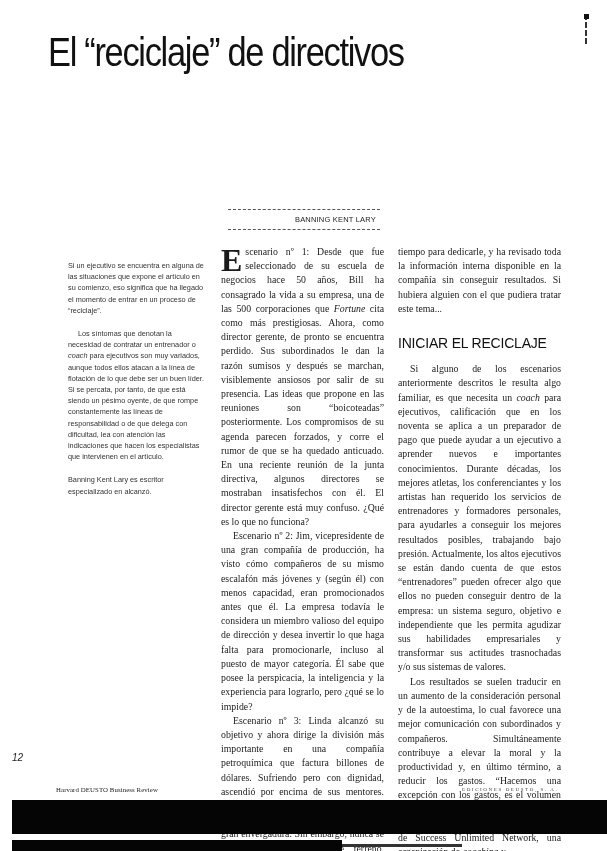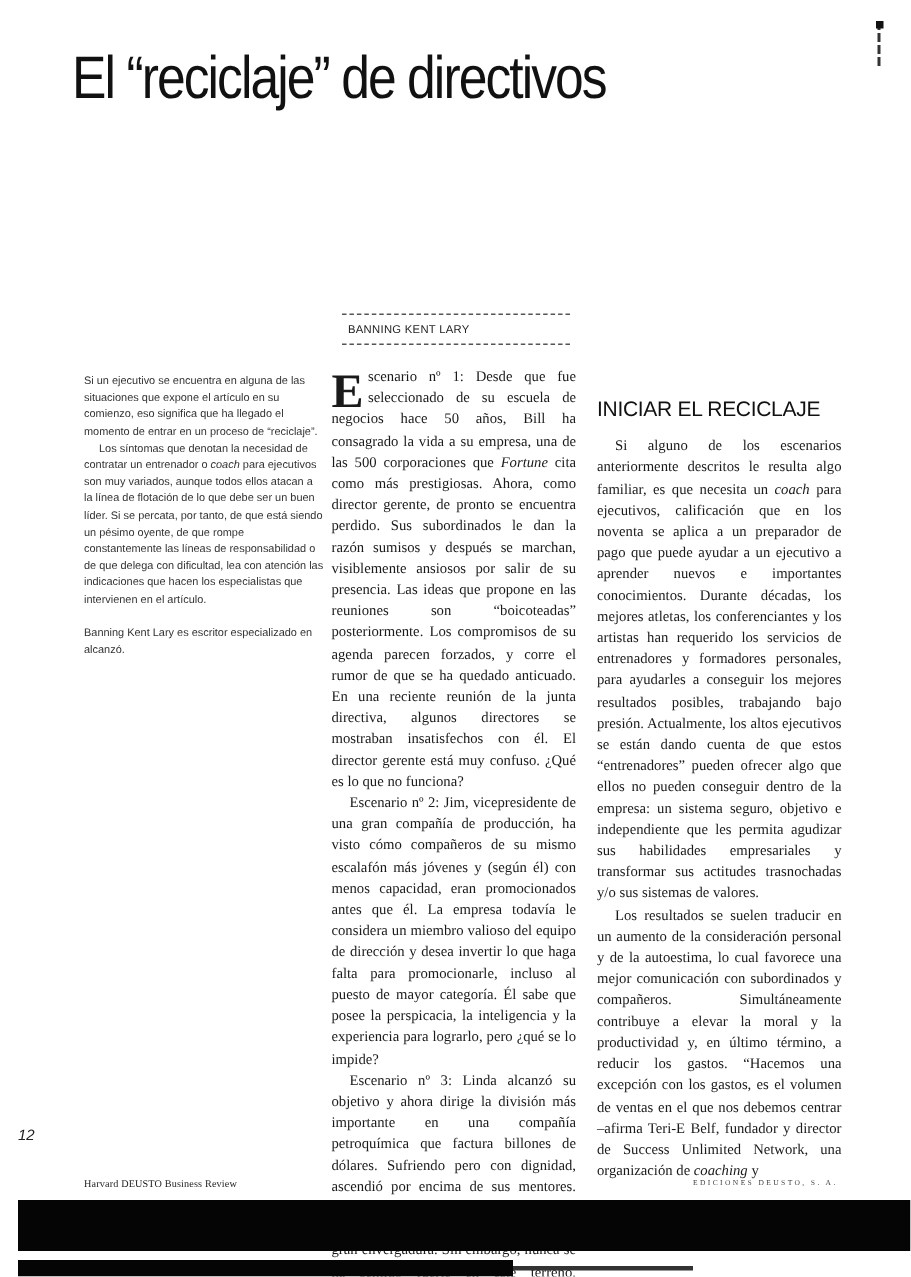--- a/index.html
+++ b/index.html
@@ -2,23 +2,23 @@
 <html><head>
 <meta charset="utf-8">
 <style>
   html, body { margin: 0; padding: 0; background: #ffffff; }
   body { width: 607px; height: 851px; position: relative; overflow: hidden; font-family: "Liberation Serif", serif; color: #1a1a1a; }
   .title { position: absolute; left: 48px; top: 30px; font-family: "Liberation Sans", sans-serif; font-size: 40px; letter-spacing: -1.5px; transform: scaleX(0.86); transform-origin: left top; color: #111; white-space: nowrap; font-weight: normal; }
   .edge-mark { position: absolute; left: 585px; top: 14px; width: 3px; height: 30px; border-left: 2px dashed #333; }
   .edge-mark::before { content: ""; position: absolute; left: -3px; top: 0; width: 5px; height: 5px; background: #111; }
   .byline-wrap { position: absolute; left: 228px; top: 207px; width: 152px; }
   .byline-line { height: 0; border-top: 1px dashed #555; margin: 2px 0; }
-  .byline { font-family: "Liberation Sans", sans-serif; font-size: 7.5px; letter-spacing: 0.2px; text-align: left; color: #222; padding: 3px 4px; }
+  .byline { font-family: "Liberation Sans", sans-serif; font-size: 7.5px; letter-spacing: 0.2px; text-align: right; color: #222; padding: 3px 4px; }
   .sidebar { position: absolute; left: 56px; top: 248px; width: 160px; font-family: "Liberation Sans", sans-serif; font-size: 7.3px; line-height: 11.2px; color: #333; }
-  .sidebar p { margin: 0; }
+  .sidebar p { margin: 12px; }
   .sidebar p.indent { text-indent: 10px; }
   .sidebar p.author { margin-top: 11px; }
   .col { position: absolute; top: 245px; width: 163px; font-size: 9.8px; line-height: 14.2px; text-align: justify; color: #1a1a1a; hyphens: manual; }
   .col p { margin: 0; }
   .col p.indent { text-indent: 12px; }
   .col-mid { left: 221px; }
   .col-right { left: 398px; }
   .dropcap { float: left; font-size: 32px; line-height: 26px; margin: 2px 3px 0 0; font-weight: bold; }
   .section-head { font-family: "Liberation Sans", sans-serif; font-size: 14px; margin: 20px 0 12px 0; letter-spacing: -0.2px; color: #111; }
   .page-number { position: absolute; left: 12px; top: 752px; font-family: "Liberation Sans", sans-serif; font-size: 10px; color: #222; font-style: italic; }
@@ -47,20 +47,21 @@
   <p class="author">Banning Kent Lary es escritor especializado en alcanzó.</p>
 </div>
 
 <div class="col col-mid">
   <p><span class="dropcap">E</span><span>scenario nº 1: Desde que fue seleccionado de su escuela de negocios hace 50 años, Bill ha consagrado la vida a su empresa, una de las 500 corporaciones que <em>Fortune</em> cita como más prestigiosas. Ahora, como director gerente, de pronto se encuentra perdido. Sus subordinados le dan la razón sumisos y después se marchan, visiblemente ansiosos por salir de su presencia. Las ideas que propone en las reuniones son “boicoteadas” posteriormente. Los compromisos de su agenda parecen forzados, y corre el rumor de que se ha quedado anticuado. En una reciente reunión de la junta directiva, algunos directores se mostraban insatisfechos con él. El director gerente está muy confuso. ¿Qué es lo que no funciona?</span></p>
   <p class="indent">Escenario nº 2: Jim, vicepresidente de una gran compañía de producción, ha visto cómo compañeros de su mismo escalafón más jóvenes y (según él) con menos capacidad, eran promocionados antes que él. La empresa todavía le considera un miembro valioso del equipo de dirección y desea invertir lo que haga falta para promocionarle, incluso al puesto de mayor categoría. Él sabe que posee la perspicacia, la inteligencia y la experiencia para lograrlo, pero ¿qué se lo impide?</p>
   <p class="indent">Escenario nº 3: Linda alcanzó su objetivo y ahora dirige la división más importante en una compañía petroquímica que factura billones de dólares. Sufriendo pero con dignidad, ascendió por encima de sus mentores. Linda tendrá que gestionar en un futuro las negociaciones de varios contratos de gran envergadura. Sin embargo, nunca se ha sentido fuerte en este terreno. Ninguno de sus compañeros tiene</p>
 </div>
 
 <div class="col col-right">
+  <p>tiempo para dedicarle, y ha revisado toda la información interna disponible en la compañía sin conseguir resultados. Si hubiera alguien con el que pudiera tratar este tema...</p>
   <div class="section-head">INICIAR EL RECICLAJE</div>
   <p class="indent">Si alguno de los escenarios anteriormente descritos le resulta algo familiar, es que necesita un <em>coach</em> para ejecutivos, calificación que en los noventa se aplica a un preparador de pago que puede ayudar a un ejecutivo a aprender nuevos e importantes conocimientos. Durante décadas, los mejores atletas, los conferenciantes y los artistas han requerido los servicios de entrenadores y formadores personales, para ayudarles a conseguir los mejores resultados posibles, trabajando bajo presión. Actualmente, los altos ejecutivos se están dando cuenta de que estos “entrenadores” pueden ofrecer algo que ellos no pueden conseguir dentro de la empresa: un sistema seguro, objetivo e independiente que les permita agudizar sus habilidades empresariales y transformar sus actitudes trasnochadas y/o sus sistemas de valores.</p>
   <p class="indent">Los resultados se suelen traducir en un aumento de la consideración personal y de la autoestima, lo cual favorece una mejor comunicación con subordinados y compañeros. Simultáneamente contribuye a elevar la moral y la productividad y, en último término, a reducir los gastos. “Hacemos una excepción con los gastos, es el volumen de ventas en el que nos debemos centrar –afirma Teri-E Belf, fundador y director de Success Unlimited Network, una organización de <em>coaching</em> y</p>
 </div>
 
 <div class="page-number">12</div>
 <div class="footer-left">Harvard DEUSTO Business Review</div>
 <div class="footer-right">EDICIONES DEUSTO, S. A.</div>
 
 <div class="black-band-1"></div>

